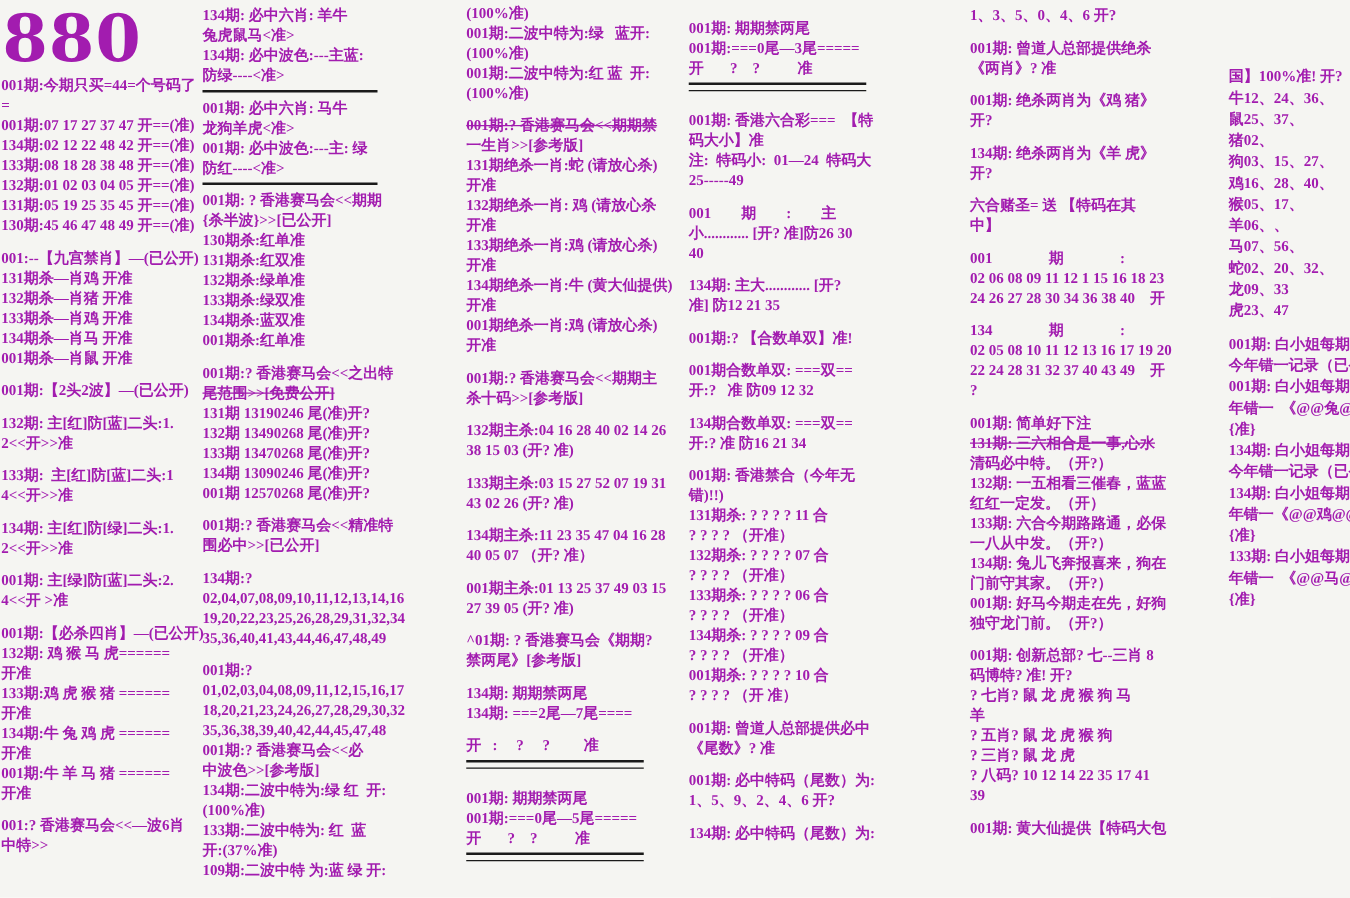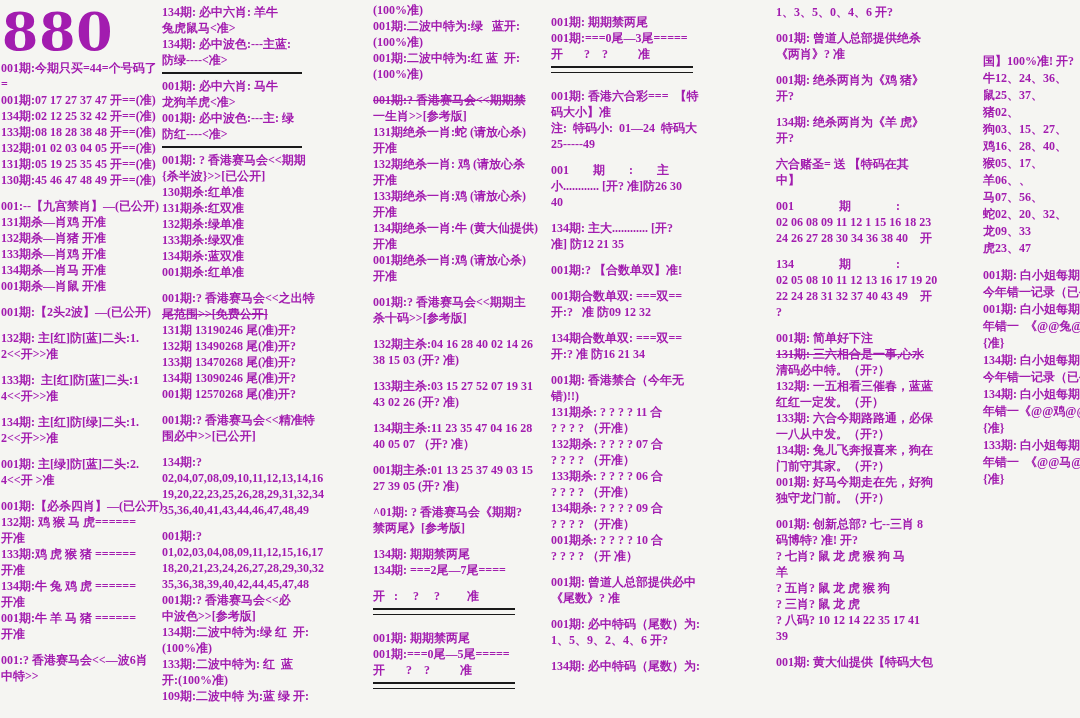--- a/index.html
+++ b/index.html
@@ -32,21 +32,21 @@
 </style>
 </head>
 <body>
 
 <div class="page">
   <div class="logo">880</div>
 <div class="col col-1" style="left: 1px; top: 60px; width: 134px;">
       <div class="line">001期:今期只买=44=个号码了</div>
       <div class="line">=</div>
       <div class="line">001期:07 17 27 37 47 开==(准)</div>
-      <div class="line">134期:02 12 25 32 42 开==(准)</div>
+      <div class="line">134期:02 12 22 48 42 开==(准)</div>
       <div class="line">133期:08 18 28 38 48 开==(准)</div>
       <div class="line">132期:01 02 03 04 05 开==(准)</div>
       <div class="line">131期:05 19 25 35 45 开==(准)</div>
       <div class="line">130期:45 46 47 48 49 开==(准)</div>
       <div class="gap"></div>
       <div class="line">001:--【九宫禁肖】—(已公开)</div>
       <div class="line">131期杀—肖鸡 开准</div>
       <div class="line">132期杀—肖猪 开准</div>
       <div class="line">133期杀—肖鸡 开准</div>
       <div class="line">134期杀—肖马 开准</div>
@@ -117,21 +117,21 @@
       <div class="gap"></div>
       <div class="line">001期:?</div>
       <div class="line">01,02,03,04,08,09,11,12,15,16,17</div>
       <div class="line">18,20,21,23,24,26,27,28,29,30,32</div>
       <div class="line">35,36,38,39,40,42,44,45,47,48</div>
       <div class="line">001期:? 香港赛马会&lt;&lt;必</div>
       <div class="line">中波色&gt;&gt;[参考版]</div>
       <div class="line">134期:二波中特为:绿 红  开:</div>
       <div class="line">(100%准)</div>
       <div class="line">133期:二波中特为: 红  蓝</div>
-      <div class="line">开:(100%准)</div>
+      <div class="line">开:(37%准)</div>
       <div class="line">109期:二波中特 为:蓝 绿 开:</div>
     </div>
     <div class="col col-3" style="left: 373px; top: 2px; width: 142px;">
       <div class="line">(100%准)</div>
       <div class="line">001期:二波中特为:绿   蓝开:</div>
       <div class="line">(100%准)</div>
       <div class="line">001期:二波中特为:红 蓝  开:</div>
       <div class="line">(100%准)</div>
       <div class="gap"></div>
       <div class="line st">001期:? 香港赛马会&lt;&lt;期期禁</div>

